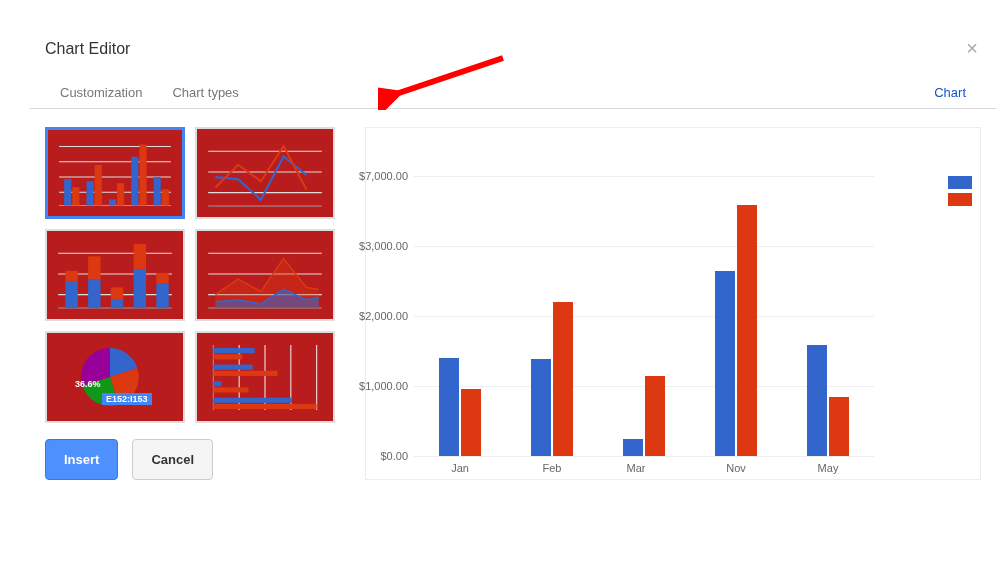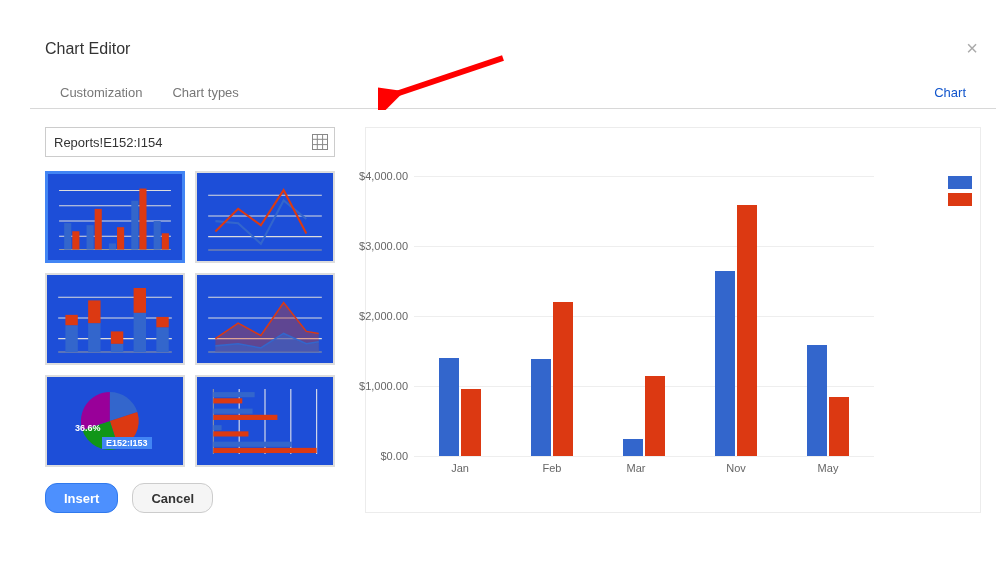--- a/index.html
+++ b/index.html
@@ -11,25 +11,25 @@
     .tab { padding: 8px 14px; color: #777; cursor: pointer; font-size: 13px; border: 1px solid transparent; border-bottom: none; position: relative; }
     .tab.active { color: #222; font-weight: bold; border: 1px solid #d8d8d8; border-bottom: 1px solid #fff; border-top-left-radius: 2px; border-top-right-radius: 2px; background: #fff; margin-bottom: -1px; }
     .help-link { margin-left: auto; color: #1155cc; font-size: 13px; padding: 8px 0; cursor: pointer; margin-right: 15px; }
     .content { display: flex; padding: 18px 15px 10px 15px; gap: 30px; }
     .left-col { width: 290px; flex-shrink: 0; }
     .range-input-wrap { position: relative; border: 1px solid #ccc; height: 30px; display: flex; align-items: center; margin-bottom: 14px; }
     .range-input { border: none; outline: none; flex: 1; padding: 0 8px; font-size: 13px; color: #333; }
     .grid-icon { width: 16px; height: 16px; margin-right: 6px; }
     .grid-icon svg { display: block; }
     .thumbs { display: grid; grid-template-columns: 1fr 1fr; gap: 10px; }
-    .thumb { border: 2px solid #ddd; height: 92px; background: #1d4ed8; cursor: pointer; padding: 6px; position: relative; }
+    .thumb { border: 2px solid #ddd; height: 92px; background: #b91c1c; cursor: pointer; padding: 6px; position: relative; }
     .thumb.selected { border: 3px solid #4285f4; }
     .thumb svg { width: 100%; height: 100%; }
     .buttons { margin-top: 16px; display: flex; gap: 14px; }
-    .btn { height: 30px; padding: 0 18px; border: 1px solid #ccc; background: #f5f5f5; color: #333; font-size: 13px; font-weight: bold; cursor: pointer; border-radius: 12px; }
+    .btn { height: 41px; padding: 0 18px; border: 1px solid #ccc; background: #f5f5f5; color: #333; font-size: 13px; font-weight: bold; cursor: pointer; border-radius: 4px; }
     .btn.primary { background: #4d90fe; color: #fff; border: 1px solid #3079ed; }
     .right-col { flex: 1; border: 1px solid #ececec; padding: 12px; position: relative; min-height: 350px; }
     .chart-area { position: relative; width: 100%; height: 100%; }
     .legend-swatches { position: absolute; right: 8px; top: 48px; display: flex; flex-direction: column; gap: 4px; }
     .legend-swatches span { display: block; width: 24px; height: 13px; }
     .red-arrow { position: absolute; left: 378px; top: 50px; pointer-events: none; z-index: 10; }
     .plot { position: absolute; left: 36px; top: 36px; width: 460px; height: 280px; }
     .ylabel { position: absolute; font-size: 11px; color: #666; right: 100%; margin-right: 6px; transform: translateY(-50%); white-space: nowrap; }
     .xlabel { position: absolute; font-size: 11px; color: #666; top: 100%; margin-top: 6px; transform: translateX(-50%); text-align: right; }
     .bar { position: absolute; bottom: 0; width: 20px; }
@@ -45,32 +45,20 @@
   <div class="title">Chart Editor</div>
 
   <div class="tab-row">
     <div class="tab">Customization</div>
     <div class="tab">Chart types</div>
     <div class="help-link">Chart</div>
   </div>
 
   <div class="content">
     <div class="left-col">
-      <div class="range-input-wrap">
-        <input class="range-input" value="Reports!E152:I154" style="">
-        <span class="grid-icon">
-          <svg viewBox="0 0 16 16">
-              <rect x="0.5" y="0.5" width="15" height="15" fill="none" stroke="#888"></rect>
-              <line x1="0" y1="5.3" x2="16" y2="5.3" stroke="#888"></line>
-              <line x1="0" y1="10.6" x2="16" y2="10.6" stroke="#888"></line>
-              <line x1="5.3" y1="0" x2="5.3" y2="16" stroke="#888"></line>
-              <line x1="10.6" y1="0" x2="10.6" y2="16" stroke="#888"></line>
-            </svg>
-        </span>
-      </div>
 
       <div class="thumbs">
 
         <div class="thumb selected">
           <svg viewBox="0 0 120 72">
             <line x1="5" y1="10" x2="115" y2="10" stroke="#ddd"></line>
               <line x1="5" y1="25" x2="115" y2="25" stroke="#ddd"></line>
               <line x1="5" y1="40" x2="115" y2="40" stroke="#ddd"></line>
               <line x1="5" y1="55" x2="115" y2="55" stroke="#ddd"></line>
               <line x1="5" y1="68" x2="115" y2="68" stroke="#999"></line>
@@ -177,21 +165,21 @@
         <div class="plot" id="plot">
             <div class="grid-line" style="top: 280px;"></div>
             <div class="ylabel" style="top: 280px;">$0.00</div>
             <div class="grid-line" style="top: 210px;"></div>
             <div class="ylabel" style="top: 210px;">$1,000.00</div>
             <div class="grid-line" style="top: 140px;"></div>
             <div class="ylabel" style="top: 140px;">$2,000.00</div>
             <div class="grid-line" style="top: 70px;"></div>
             <div class="ylabel" style="top: 70px;">$3,000.00</div>
             <div class="grid-line" style="top: 0px;"></div>
-            <div class="ylabel" style="top: 0px;">$4,000.00</div>
+            <div class="ylabel" style="top: 0px;">$7,000.00</div>
             <div class="bar" style="left: 25px; height: 98px; background: rgb(51, 102, 204);"></div>
             <div class="bar" style="left: 47px; height: 67.2px; background: rgb(220, 57, 18);"></div>
             <div class="xlabel" style="left: 46px;">Jan</div>
             <div class="bar" style="left: 117px; height: 96.6px; background: rgb(51, 102, 204);"></div>
             <div class="bar" style="left: 139px; height: 154px; background: rgb(220, 57, 18);"></div>
             <div class="xlabel" style="left: 138px;">Feb</div>
             <div class="bar" style="left: 209px; height: 16.8px; background: rgb(51, 102, 204);"></div>
             <div class="bar" style="left: 231px; height: 80.5px; background: rgb(220, 57, 18);"></div>
             <div class="xlabel" style="left: 222px;">Mar</div>
             <div class="bar" style="left: 301px; height: 184.8px; background: rgb(51, 102, 204);"></div>

